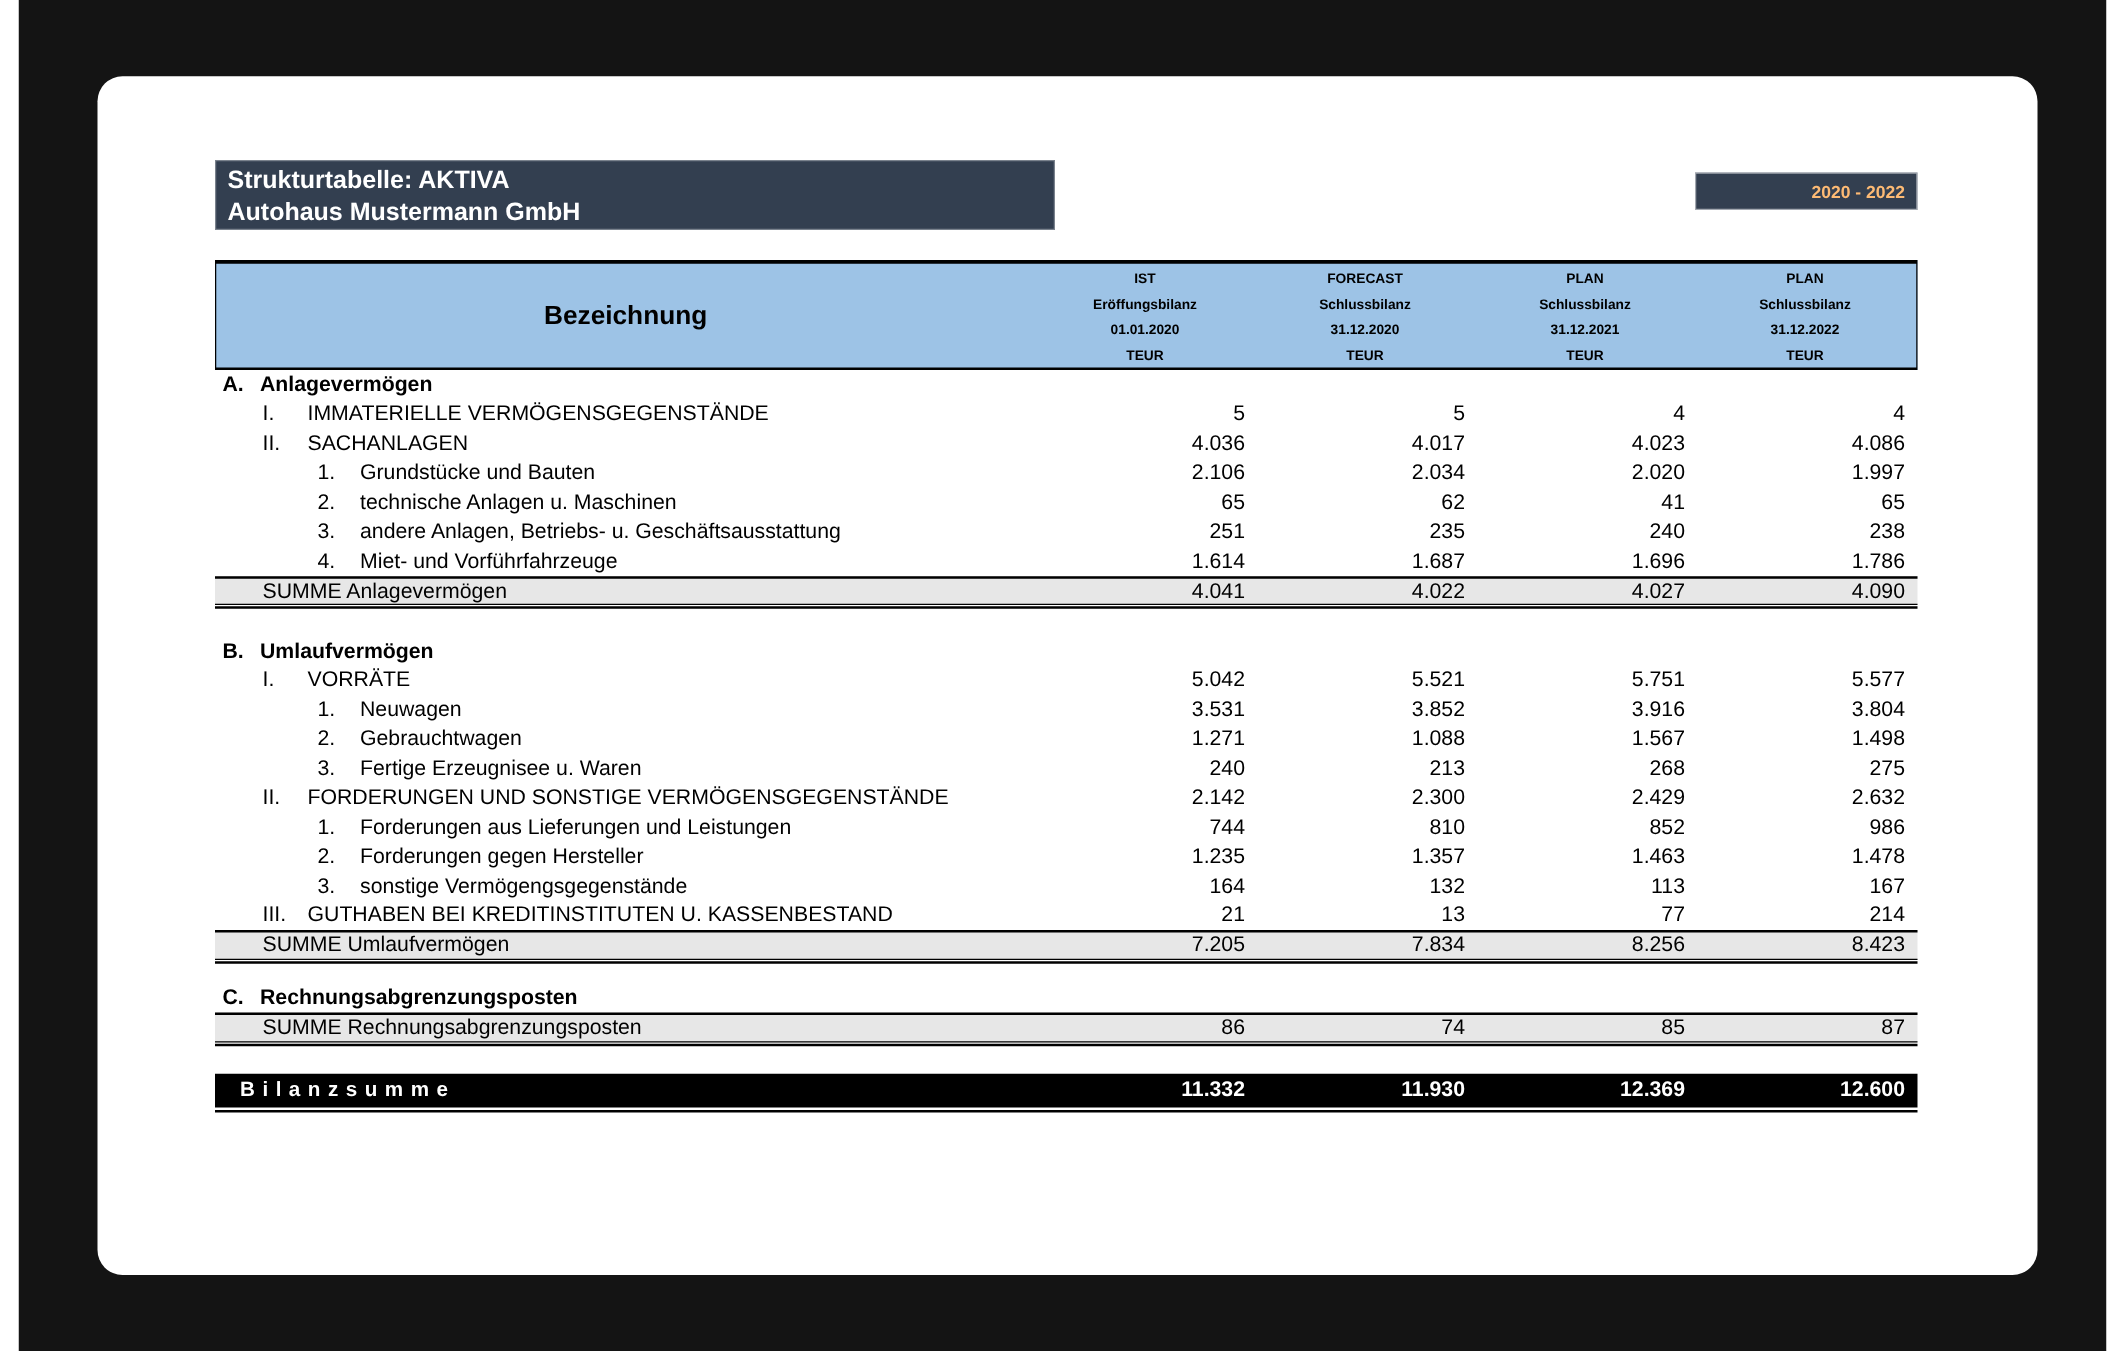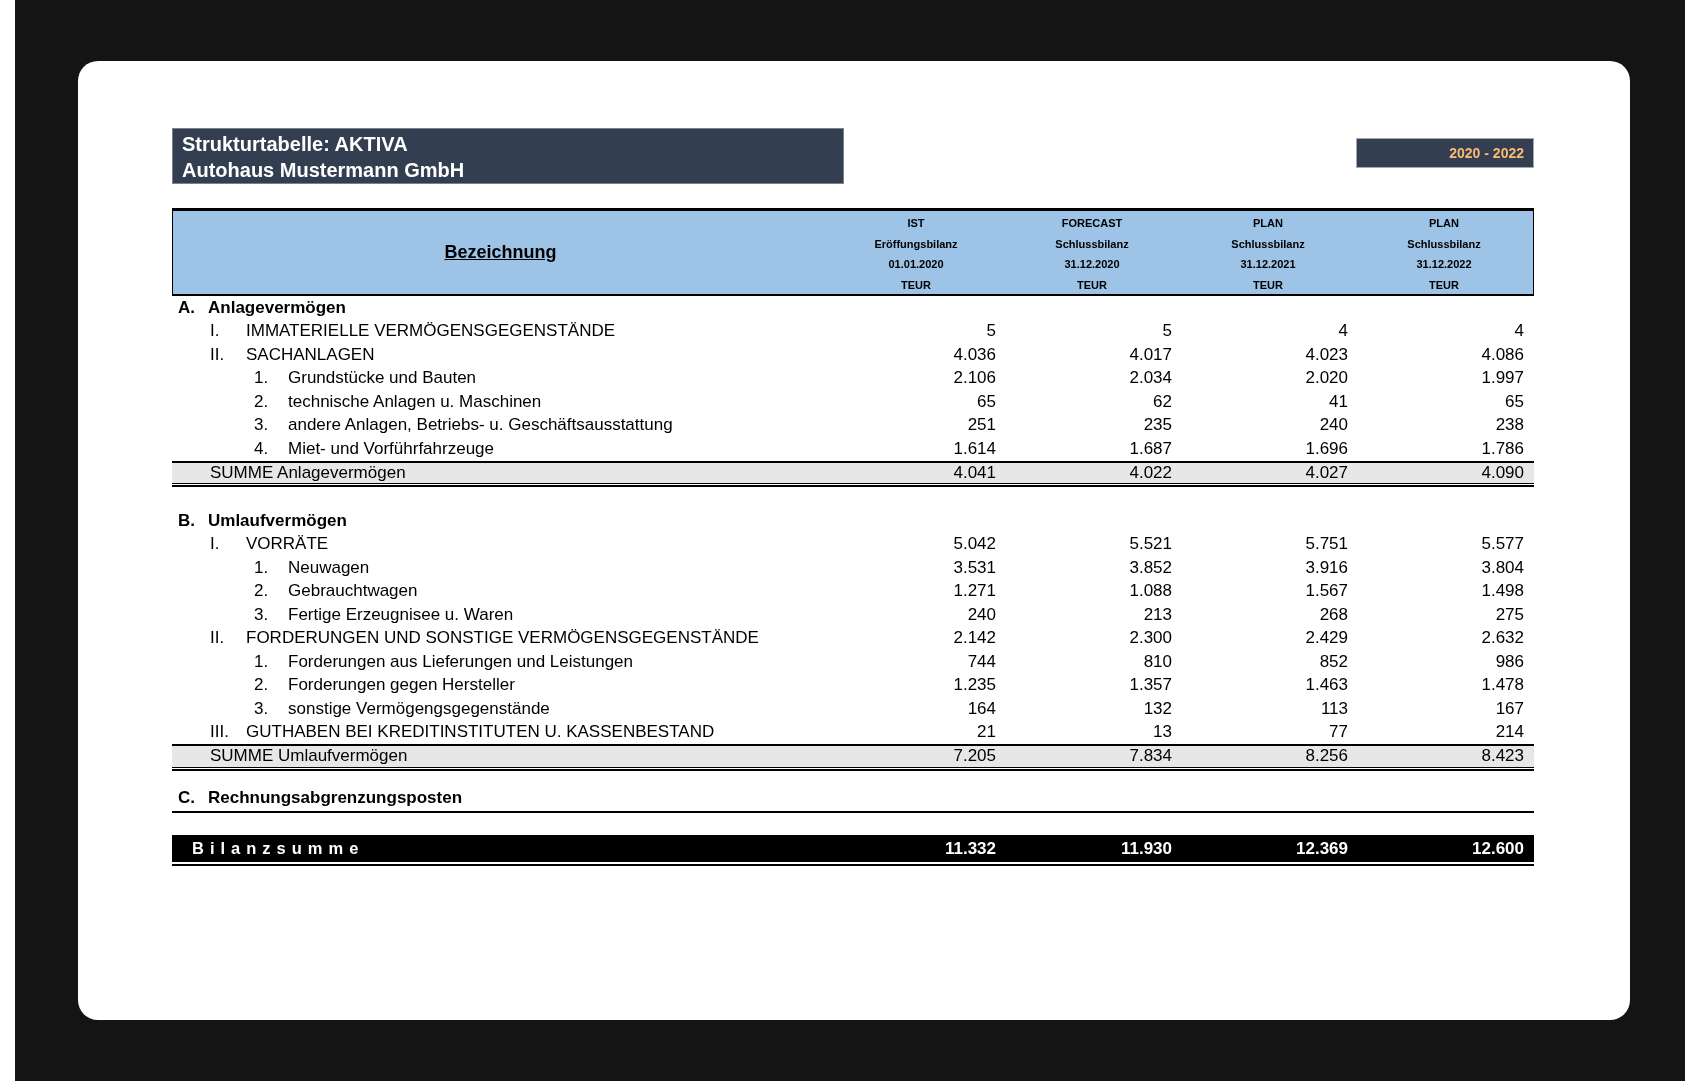--- a/index.html
+++ b/index.html
@@ -14,21 +14,21 @@
   .titlebar { position:absolute; left:94px; top:67px; width:672px; height:56px;
               background:#333F50; color:#fff; font-weight:bold; font-size:20px;
               padding:2px 0 0 9px; line-height:26px; border:1px solid rgba(255,255,255,0.35); }
   .badge { position:absolute; left:1278px; top:77px; width:178px; height:30px;
            background:#333F50; color:#fdba74; font-weight:bold; font-size:14px;
            text-align:right; padding-right:9px; line-height:28px; border:1px solid rgba(255,255,255,0.55); }
 
   .table { position:absolute; left:94px; top:147px; width:1362px; }
   .thead { display:flex; background:#9DC3E6; border-top:3px solid #000; border-bottom:2px solid #000;
            border-left:1.5px solid #000; border-right:1.5px solid #000; height:88px; font-weight:bold; }
-  .th-label { width:655px; display:flex; align-items:center; justify-content:center; font-size:18px;text-decoration:underline; }
+  .th-label { width:655px; display:flex; align-items:center; justify-content:center; font-size:21px; }
   .th-col { width:176px; text-align:center; font-size:11px; line-height:20.5px; padding-top:2px; }
 
   .trow { display:flex; align-items:center; height:23.5px; font-size:17px; }
   .lbl { width:658px; display:flex; white-space:nowrap; overflow:hidden; }
   .pfx { flex:0 0 auto; }
   .num { width:176px; text-align:right; padding-right:10px; font-variant-numeric:tabular-nums; }
 
   .sec  { font-weight:bold; }
   .sec  .lbl { padding-left:6px; }  .sec .pfx { width:30px; }
   .l1   .lbl { padding-left:38px; } .l1  .pfx { width:36px; }
@@ -280,20 +280,29 @@
         <div class="trow sec">
           <div class="lbl">
             <span class="pfx">C.</span>
             <span class="txt">Rechnungsabgrenzungsposten</span>
           </div>
           <div class="num"></div>
           <div class="num"></div>
           <div class="num"></div>
           <div class="num"></div>
         </div>
+        <div class="trow sum">
+          <div class="lbl">
+            <span class="txt">SUMME Rechnungsabgrenzungsposten</span>
+          </div>
+          <div class="num">86</div>
+          <div class="num">74</div>
+          <div class="num">85</div>
+          <div class="num">87</div>
+        </div>
         <div class="rule"></div>
         <div class="spacer"></div>
         <div class="trow total">
           <div class="lbl">
             <span class="txt">Bilanzsumme</span>
           </div>
           <div class="num">11.332</div>
           <div class="num">11.930</div>
           <div class="num">12.369</div>
           <div class="num">12.600</div>

